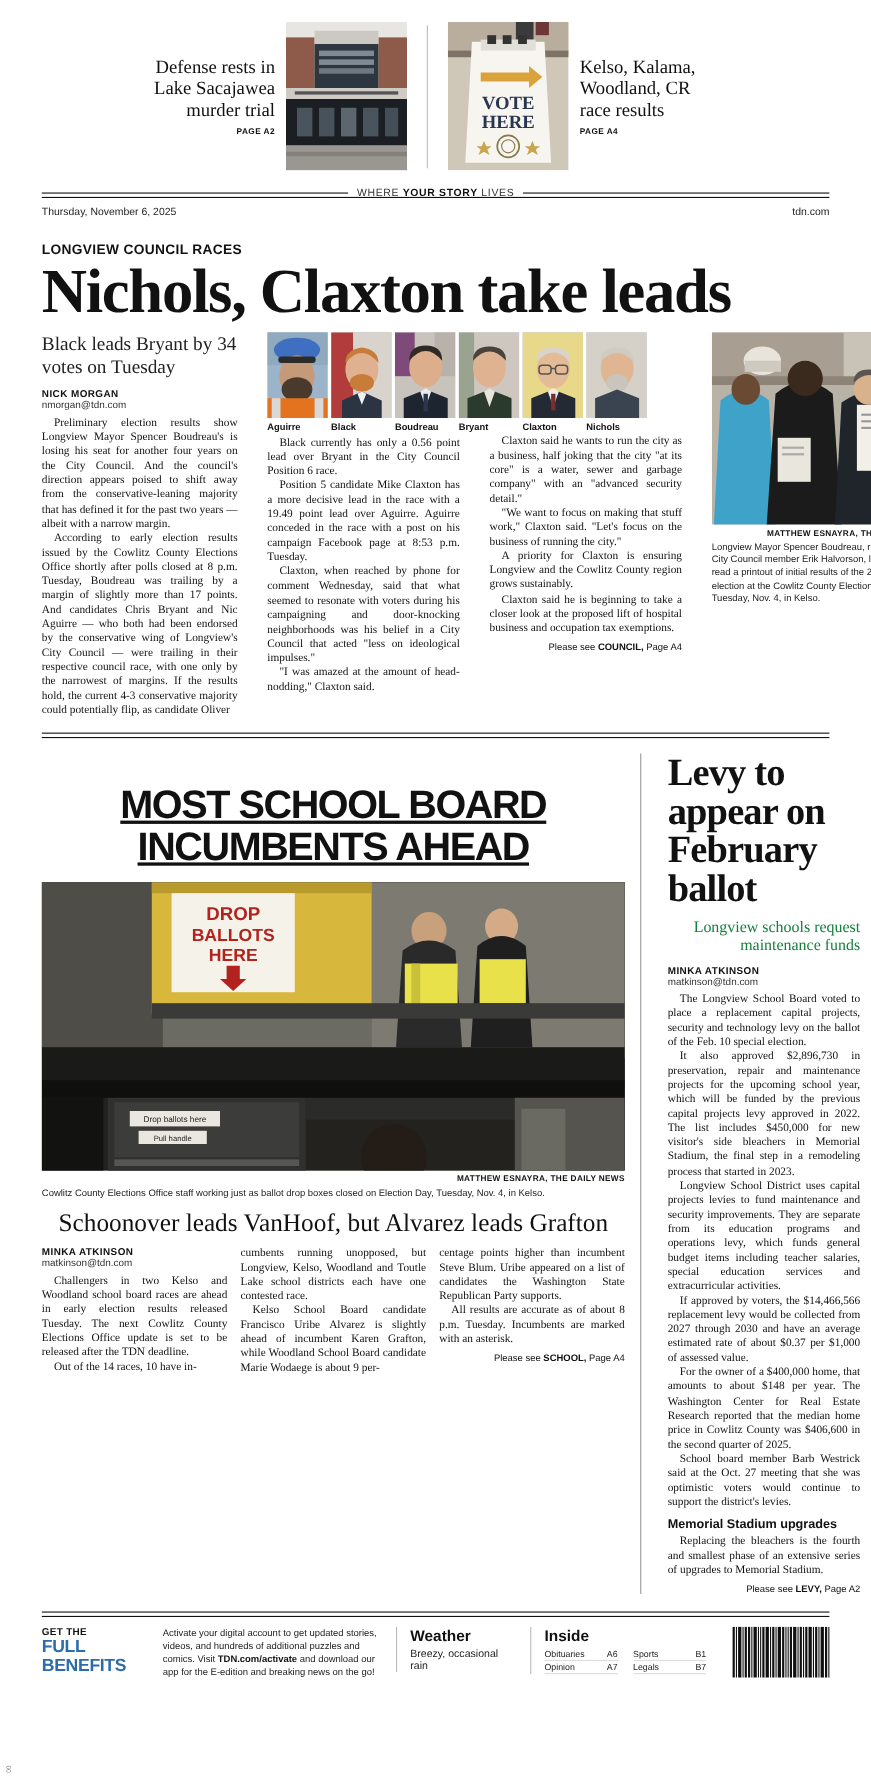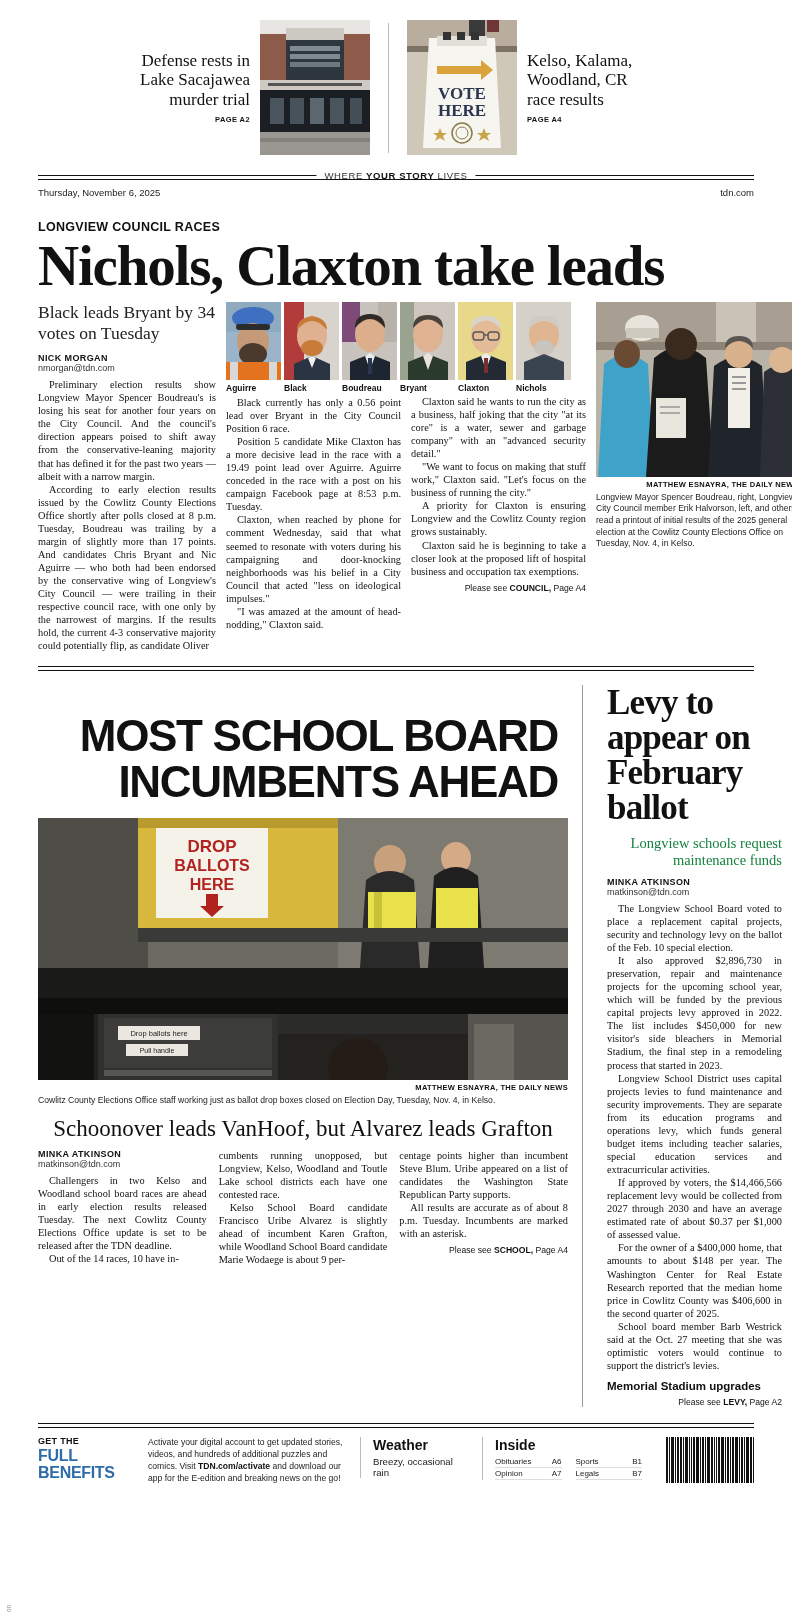--- a/index.html
+++ b/index.html
@@ -70,21 +70,21 @@
   .kicker {
     font-family:"Liberation Sans", sans-serif; font-weight: bold;
     font-size: 12.5px; letter-spacing: .3px; margin: 22px 38px 4px 38px;
   }
   .lead-hed {
     margin: 0 38px; font-weight: bold; font-size: 57px; line-height: .98;
     letter-spacing: -1.2px;
   }
   .lead-grid {
     display:grid; grid-template-columns: 178px 175px 175px 203px;
-    gap: 0 10px; margin: 8px 38px 12px 38px;
+    gap: 0 27px; margin: 8px 38px 12px 38px;
   }
   .deck { font-size: 17.5px; line-height: 1.18; color:#222; margin-bottom: 10px; }
   .byline { font-family:"Liberation Sans", sans-serif; font-weight:bold;
             font-size: 9px; letter-spacing:.4px; }
   .byline-mail { font-family:"Liberation Sans", sans-serif; font-size: 9px;
             color:#333; margin-bottom: 5px; }
   .body-txt { font-size: 10.3px; line-height: 1.27; text-align: justify;
               hyphens: auto; }
   .body-txt p { text-indent: 11px; }
   .body-txt p.noindent { text-indent: 0; }
@@ -110,22 +110,22 @@
   .dbl-rule:before { top:0; }
   .dbl-rule:after { top:4px; }
 
   
   .lower { display:grid; grid-template-columns: 530px 1px 185px; gap: 0 14px;
            margin: 0 38px; padding-top: 14px; }
   .vrule { background:#999; width:1px; }
 
   .big-hed {
     font-family:"Liberation Sans", sans-serif; font-weight: bold;
-    font-size: 44px; line-height: 1.03; letter-spacing: -1.3px;
-    text-align: right; margin: 28px 10px 14px 10px;
+    font-size: 36px; line-height: 1.03; letter-spacing: -1.3px;
+    text-align: center; margin: 28px 10px 14px 10px; text-decoration: underline;
   }
   .lead-photo { width: 100%; height: 262px; position:relative; overflow:hidden; background:#2a2a2a; }
   .sub-hed {
     font-size: 23px; line-height: 1.1; text-align:center; margin: 9px 0 8px 0;
   }
   .three-col { display:grid; grid-template-columns: 1fr 1fr 1fr; gap: 0 12px; }
 
   .rail-hed { font-weight: bold; font-size: 35px; line-height: 1.0;
               letter-spacing:-.8px; padding-left: 10px; }
   .rail-deck { font-size: 14.5px; line-height: 1.15; margin-top: 10px; padding-left:10px; color:#15803d;text-align:right; }
@@ -495,20 +495,23 @@
         <div class="byline-mail">matkinson@tdn.com</div>
         <div class="body-txt">
           <p>The Longview School Board voted to place a replacement capital projects, security and technology levy on the ballot of the Feb. 10 special election.</p>
           <p>It also approved $2,896,730 in preservation, repair and maintenance projects for the upcoming school year, which will be funded by the previous capital projects levy approved in 2022. The list includes $450,000 for new visitor's side bleachers in Memorial Stadium, the final step in a remodeling process that started in 2023.</p>
           <p>Longview School District uses capital projects levies to fund maintenance and security improvements. They are separate from its education programs and operations levy, which funds general budget items including teacher salaries, special education services and extracurricular activities.</p>
           <p>If approved by voters, the $14,466,566 replacement levy would be collected from 2027 through 2030 and have an average estimated rate of about $0.37 per $1,000 of assessed value.</p>
           <p>For the owner of a $400,000 home, that amounts to about $148 per year. The Washington Center for Real Estate Research reported that the median home price in Cowlitz County was $406,600 in the second quarter of 2025.</p>
           <p>School board member Barb Westrick said at the Oct. 27 meeting that she was optimistic voters would continue to support the district's levies.</p>
         </div>
         <div class="rail-sub">Memorial Stadium upgrades</div>
+        <div class="body-txt">
+          <p>Replacing the bleachers is the fourth and smallest phase of an extensive series of upgrades to Memorial Stadium.</p>
+        </div>
         <div class="jump"><span>Please see </span><b>LEVY,</b><span> Page A2</span></div>
       </div>
     </div>
   </div>
 
   <div class="promo-wrap">
     <div class="promo-rule"></div>
     <div class="promo">
 
       <div class="promo-brand">

